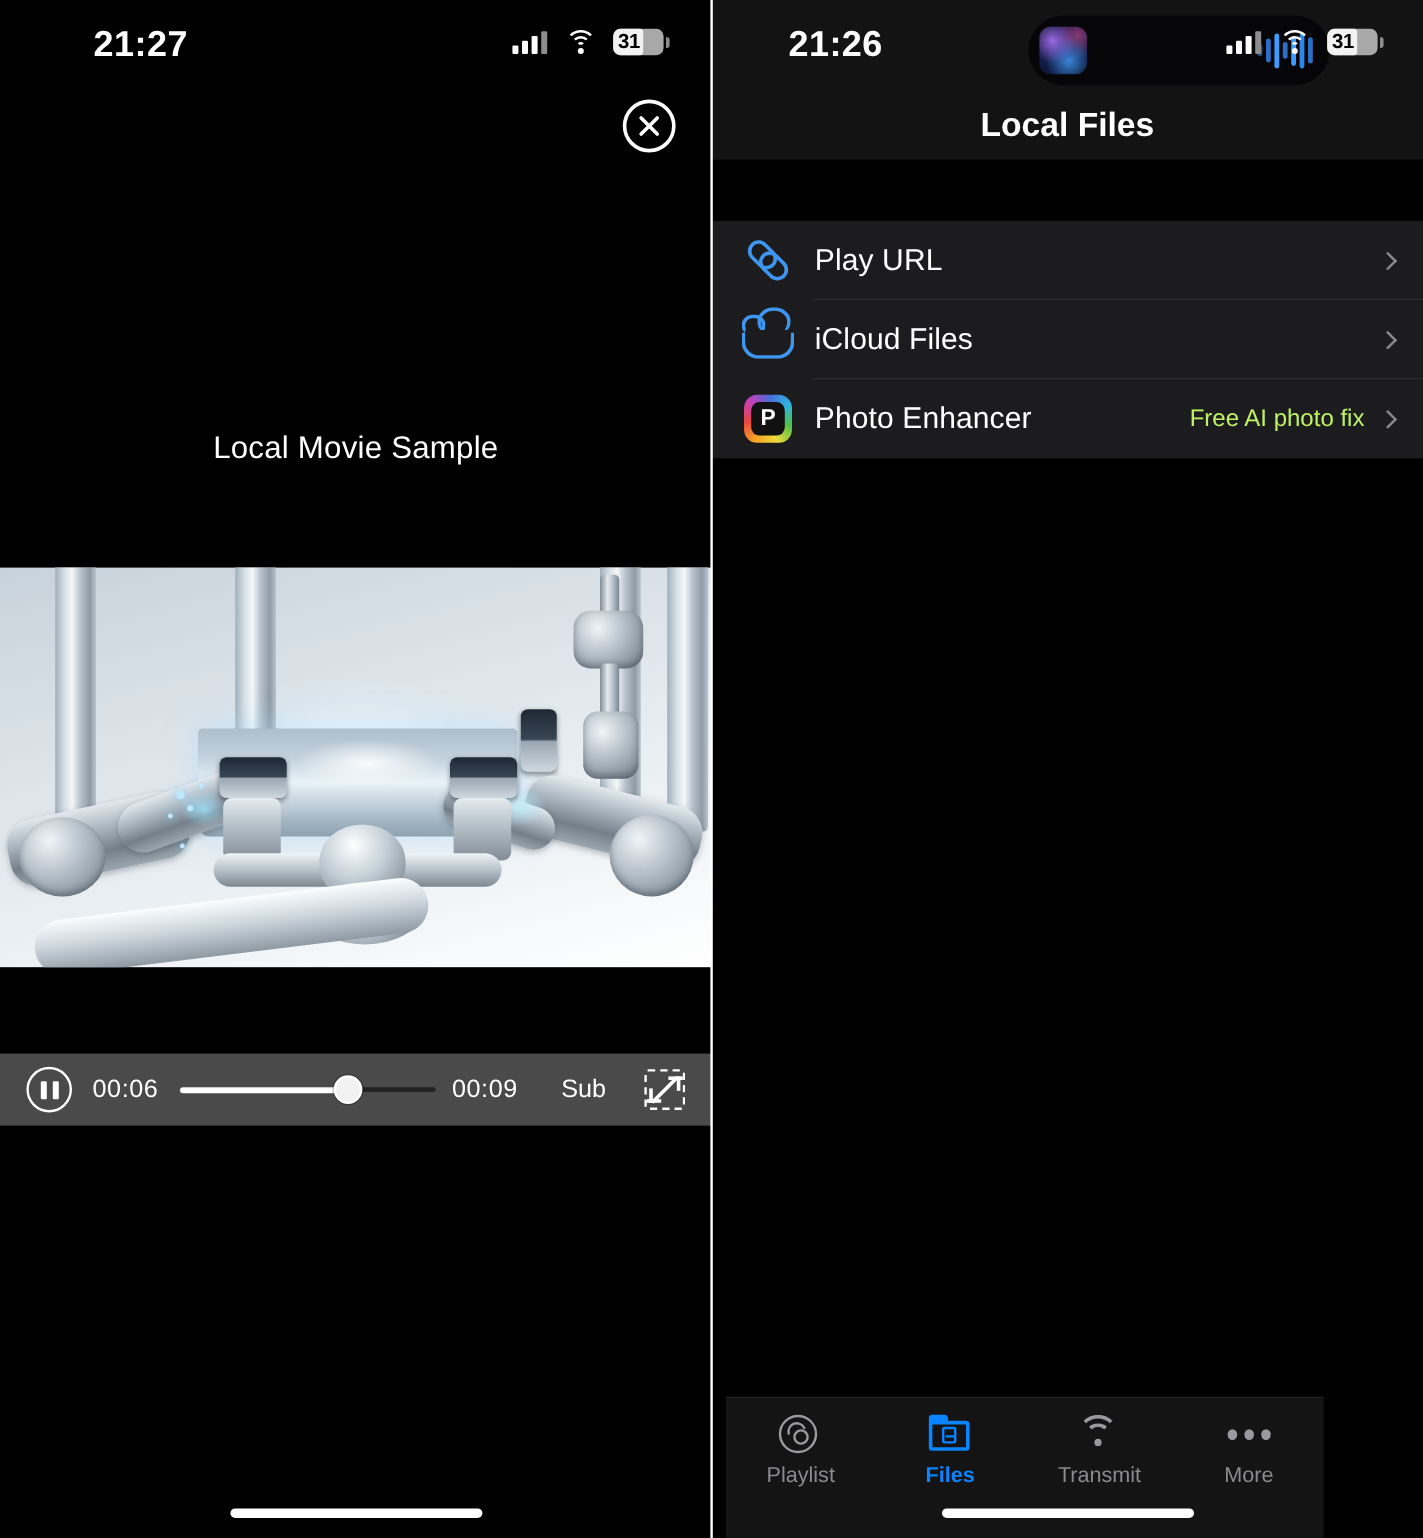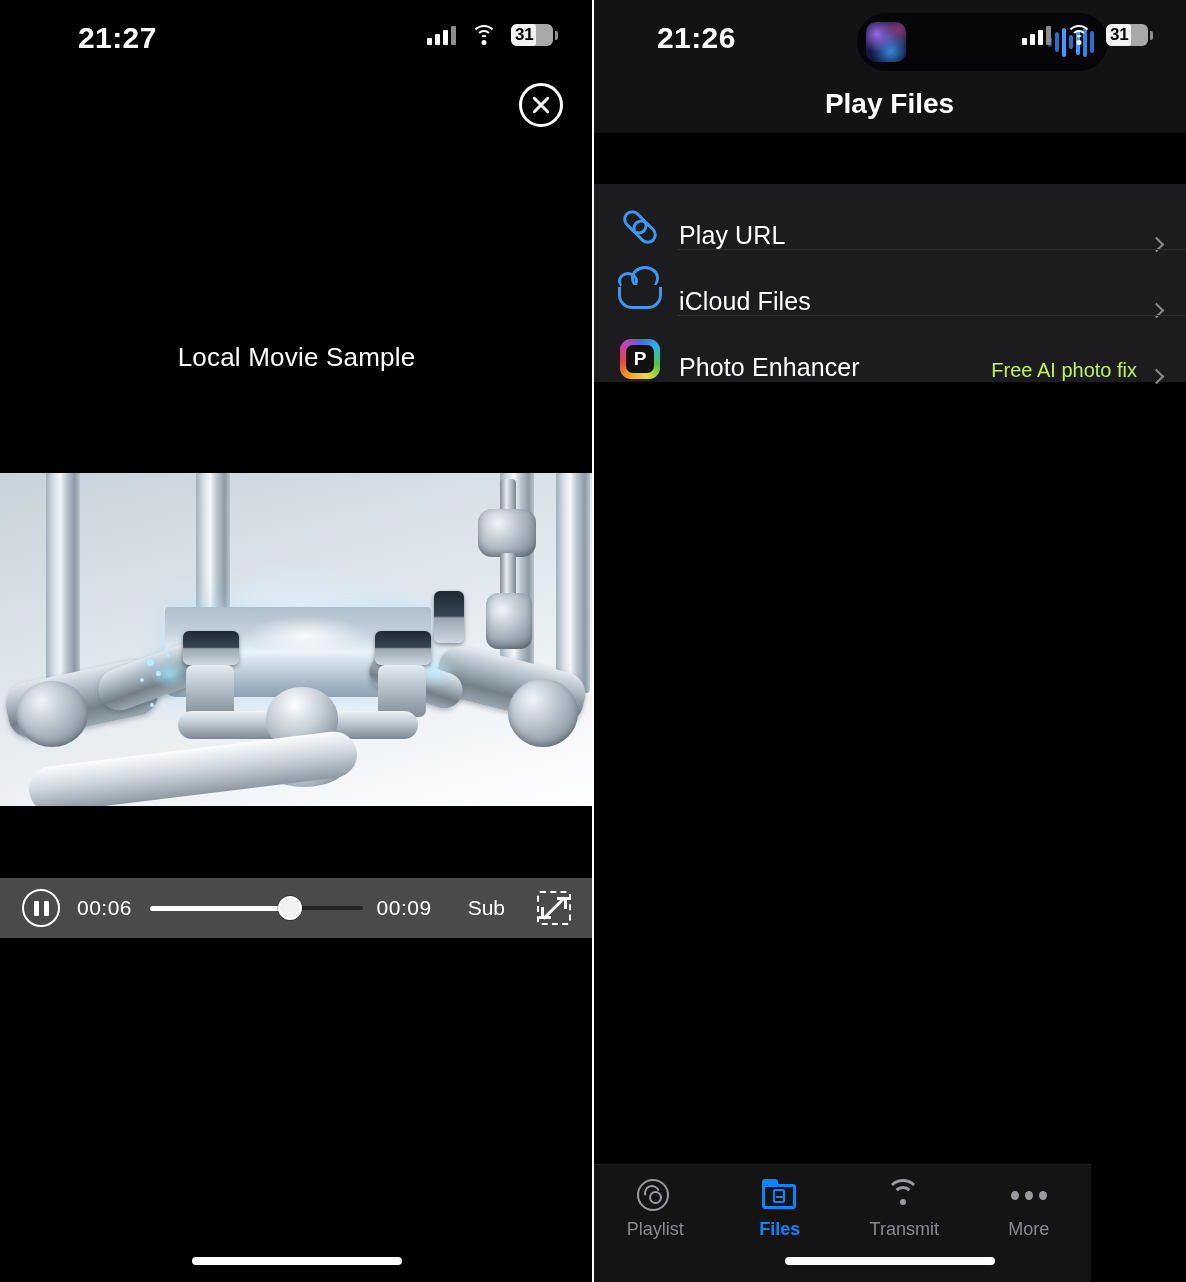--- a/index.html
+++ b/index.html
@@ -78,21 +78,21 @@
     border:3px solid #fff; border-radius:50%; cursor:pointer;
   }
   .close-btn::before, .close-btn::after {
     content:""; position:absolute; left:50%; top:50%; width:22px; height:3px;
     background:#fff; border-radius:2px; transform-origin:center;
   }
   .close-btn::before { transform:translate(-50%,-50%) rotate(45deg); }
   .close-btn::after  { transform:translate(-50%,-50%) rotate(-45deg); }
 
   .media-title {
-    position:absolute; top:342px; width:593px; text-align:center;
+    position:absolute; top:358px; width:593px; text-align:center;
     color:#fff; font-size:26px; letter-spacing:.2px;
   }
 
   
   .video-frame { position:absolute; left:0; top:473px; width:593px; height:333px; overflow:hidden;
     background:linear-gradient(165deg,#c8d2da 0%, #dbe3e9 35%, #eef2f5 70%, #ffffff 100%); }
   .vf-glow { position:absolute; left:28%; top:28%; width:44%; height:42%;
     background:radial-gradient(ellipse at center, rgba(255,255,255,.95) 0%, rgba(220,235,245,.35) 55%, rgba(255,255,255,0) 75%); }
   .pillar { position:absolute; top:-10px; width:34px; height:230px; border-radius:4px;
     background:linear-gradient(90deg,#9fb0bc 0%, #d6dee4 22%, #f3f7f9 42%, #b7c3cc 62%, #8e9ba6 85%, #b9c4cc 100%); }
@@ -176,21 +176,21 @@
   .btn-expand .h1, .btn-expand .h2 { position:absolute; width:12px; height:2.6px; background:#fff; }
   .btn-expand .h1 { right:2px; top:6px; transform:rotate(0deg); transform-origin:right center; }
   .btn-expand .h1b { position:absolute; right:4px; top:6px; width:2.6px; height:12px; background:#fff; }
   .btn-expand .h2 { left:2px; bottom:6px; }
   .btn-expand .h2b { position:absolute; left:4px; bottom:6px; width:2.6px; height:12px; background:#fff; }
 
   
   .nav-header { position:relative; height:133px; background:#131313; }
   .nav-title { position:absolute; width:593px; top:88px; text-align:center; color:#fff; font-size:28px; font-weight:700; }
   .list-section { position:absolute; left:0; top:184px; width:593px; background:#1c1c1e; }
-  .row { position:relative; display:flex; align-items:flex-end; height:66px; padding:0 24px 0 24px; cursor:pointer; }
+  .row { position:relative; display:flex; align-items:center; height:66px; padding:0 24px 0 24px; cursor:pointer; }
   .row .sep { position:absolute; left:84px; right:0; bottom:0; height:1px; background:#2e2e30; }
   .row:last-child .sep { display:none; }
   .row-icon { width:46px; height:46px; margin-right:16px; flex:0 0 auto; position:relative;
     display:flex; align-items:center; justify-content:center; }
   .row-label { color:#ffffff; font-size:25px; flex:1 1 auto; letter-spacing:.1px; }
   .row-value { color:#bef264; font-size:20px; margin-right:14px; }
   .chev { width:11px; height:11px; border-right:2.6px solid #8a8a8e; border-top:2.6px solid #8a8a8e;
     transform:rotate(45deg); flex:0 0 auto; }
 
   
@@ -212,21 +212,21 @@
   .ic-dropbox .t3 { left:0;  top:13px; border-left:10px solid transparent; border-right:10px solid transparent; border-top:11px solid #3f96f0; }
   .ic-dropbox .t4 { left:21px; top:13px; border-left:10px solid transparent; border-right:10px solid transparent; border-top:11px solid #3f96f0; }
   .ic-dropbox .t5 { left:10.5px; top:22px; border-left:10px solid transparent; border-right:10px solid transparent; border-bottom:11px solid #3f96f0; }
   .ic-photoenh { width:40px; height:40px; border-radius:11px; position:relative;
     background:conic-gradient(from 210deg, #f5a623, #e8463f, #c740b5, #4a6bd8, #2fb4e0, #4fc24a, #f0d93b, #f5a623);
     display:flex; align-items:center; justify-content:center; }
   .ic-photoenh .inner { width:28px; height:28px; border-radius:7px; background:#111; display:flex; align-items:center; justify-content:center;
     color:#fff; font-size:19px; font-weight:700; }
 
   
-  .tabbar { position:absolute; left:0; bottom:0; width:498px; height:118px; background:#141414;
+  .tabbar { position:absolute; left:12px; bottom:0; width:498px; height:118px; background:#141414;
     border-top:1px solid #242426; display:flex; align-items:flex-start; padding-top:14px; }
   .tab { flex:1 1 0; display:flex; flex-direction:column; align-items:center; gap:8px; cursor:pointer; }
   .tab-label { font-size:18px; color:#8a8a8e; }
   .tab.active .tab-label { color:#0a84ff; font-weight:600; }
   .tab-ico { width:36px; height:32px; position:relative; }
 
   .ic-disc { width:32px; height:32px; border:2.4px solid #9a9a9e; border-radius:50%; position:relative; }
   .ic-disc::after { content:""; position:absolute; left:50%; top:50%; width:9px; height:9px; margin:-4.5px 0 0 -4.5px;
     border-radius:50%; border:2.4px solid #9a9a9e; }
   .ic-disc .sw { position:absolute; left:5px; top:4px; width:16px; height:16px; border:2.4px solid #9a9a9e;
@@ -380,21 +380,21 @@
               <span class="c"></span>
               <span class="dot"></span>
           </div>
           <div class="icon-battery">
             <div class="fill"></div>
             <div class="lvl">31</div>
             <div class="cap"></div>
           </div>
         </div>
       </div>
-      <div class="nav-title">Play Files</div>
+      <div class="nav-title">Local Files</div>
     </div>
 
     <div class="list-section">
 
       <div class="row">
         <div class="row-icon">
           <div class="ic-link">
               <span class="u"></span>
               <span class="d"></span>
             </div>

